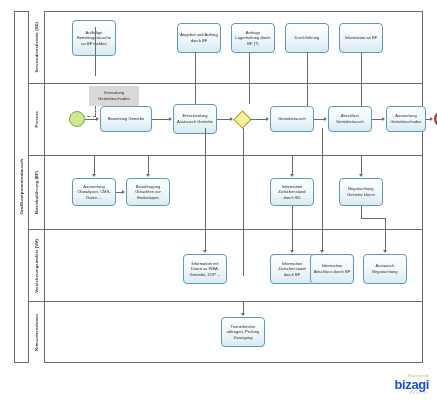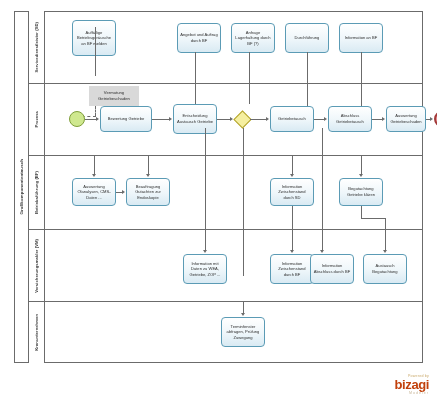--- a/index.html
+++ b/index.html
@@ -45,21 +45,21 @@
   .conn.dash-v{width:0;border-left:1px dashed #6b6b6b;background:none;}
   .conn.dash-h{height:0;border-top:1px dashed #6b6b6b;background:none;}
 
   .arrow{position:absolute;width:0;height:0;}
   .arrow.down{border-left:2.2px solid transparent;border-right:2.2px solid transparent;border-top:3.4px solid #6b6b6b;}
   .arrow.right{border-top:2.2px solid transparent;border-bottom:2.2px solid transparent;border-left:3.4px solid #6b6b6b;}
 
   
   #watermark{position:absolute;right:8px;bottom:5px;text-align:right;}
   #wm-powered{font-size:3.6px;color:#c9a86a;letter-spacing:.2px;}
-  #wm-name{font-size:13px;color:#c2410c;font-weight:bold;letter-spacing:-.4px;line-height:1;}
+  #wm-name{font-size:13px;color:#1d4ed8;font-weight:bold;letter-spacing:-.4px;line-height:1;}
   #wm-sub{font-size:3.6px;color:#c9b79a;letter-spacing:1px;}
 </style>
 </head>
 <body>
 
 <div id="canvas">
 
   <div id="pool"></div>
   <div id="pool-label">
     <span>Großkomponententausch</span>

